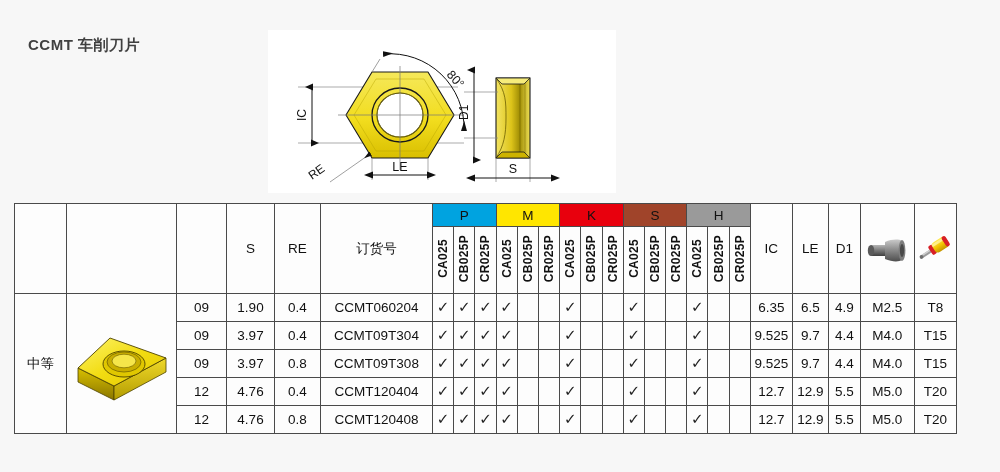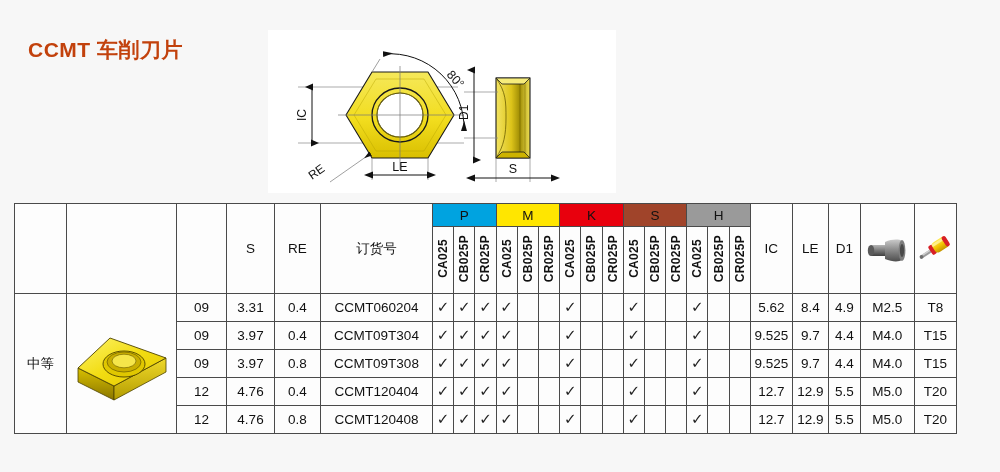--- a/index.html
+++ b/index.html
@@ -7,22 +7,22 @@
     width:1000px;height:472px;
     background:#f7f7f7;
     font-family:"Liberation Sans","DejaVu Sans",sans-serif;
     color:#1a1a1a;
     overflow:hidden;
     position:relative;
   }
   
   #page-title{
     position:absolute;left:28px;top:36px;
-    font-size:21px;font-weight:bold;letter-spacing:.5px;
-    color:#c2410c;
+    font-size:15px;font-weight:bold;letter-spacing:.5px;
+    color:#404040;
   }
   
   #drawing-panel{
     position:absolute;left:268px;top:30px;width:348px;height:163px;
     background:#ffffff;
   }
   #drawing-panel svg{display:block;}
   
   #spec-table{
     position:absolute;left:14px;top:203px;
@@ -303,40 +303,40 @@
   </defs>
   <polygon points="8,44 8,58 44,76 44,62" fill="url(#gFrontL)" stroke="#4d4200" stroke-width="0.8"></polygon>
   <polygon points="44,62 44,76 96,48 96,34" fill="url(#gFrontR)" stroke="#4d4200" stroke-width="0.8"></polygon>
   <polygon points="8,44 40,14 96,34 44,62" fill="url(#gTop3d)" stroke="#4d4200" stroke-width="0.9" stroke-linejoin="round"></polygon>
   <ellipse cx="54" cy="40" rx="21" ry="13" fill="#e0c700" stroke="#4d4200" stroke-width="0.9"></ellipse>
   <ellipse cx="54" cy="38" rx="17" ry="10" fill="#c9ae00" stroke="#6a5b00" stroke-width="0.7"></ellipse>
   <ellipse cx="54" cy="37" rx="12" ry="6.8" fill="#f5e54a" stroke="#6a5b00" stroke-width="0.6"></ellipse>
 </svg>
         </td>
         <td class="row-cell">09</td>
-        <td class="row-cell">3.31</td>
+        <td class="row-cell">1.90</td>
         <td class="row-cell">0.4</td>
         <td class="row-cell">CCMT060204</td>
         <td class="row-cell"><span class="check">✓</span></td>
         <td class="row-cell"><span class="check">✓</span></td>
         <td class="row-cell"><span class="check">✓</span></td>
         <td class="row-cell"><span class="check">✓</span></td>
         <td class="row-cell"></td>
         <td class="row-cell"></td>
         <td class="row-cell"><span class="check">✓</span></td>
         <td class="row-cell"></td>
         <td class="row-cell"></td>
         <td class="row-cell"><span class="check">✓</span></td>
         <td class="row-cell"></td>
         <td class="row-cell"></td>
         <td class="row-cell"><span class="check">✓</span></td>
         <td class="row-cell"></td>
         <td class="row-cell"></td>
-        <td class="row-cell nowrap">5.62</td>
-        <td class="row-cell nowrap">8.4</td>
+        <td class="row-cell nowrap">6.35</td>
+        <td class="row-cell nowrap">6.5</td>
         <td class="row-cell nowrap">4.9</td>
         <td class="row-cell nowrap">M2.5</td>
         <td class="row-cell nowrap">T8</td>
       </tr>
       <tr>
         <td class="row-cell">09</td>
         <td class="row-cell">3.97</td>
         <td class="row-cell">0.4</td>
         <td class="row-cell">CCMT09T304</td>
         <td class="row-cell"><span class="check">✓</span></td>

